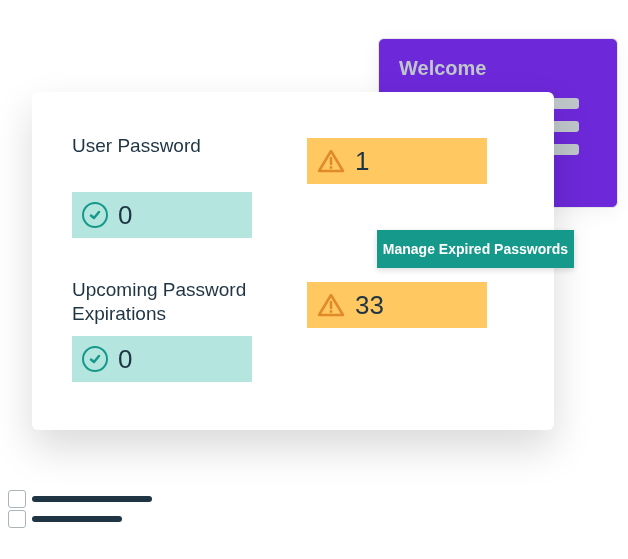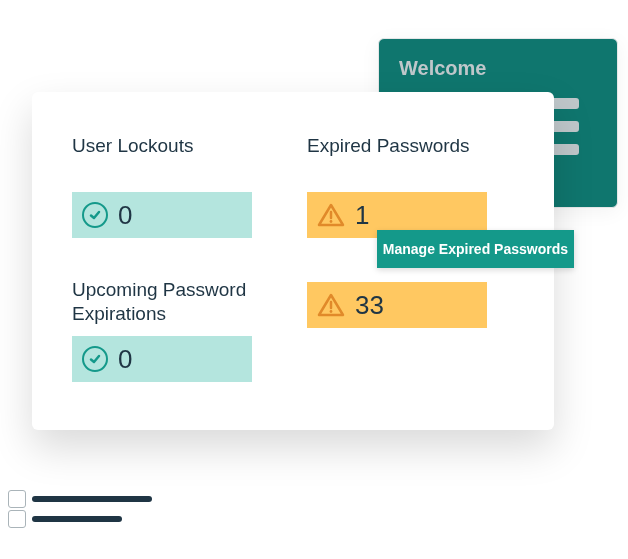--- a/index.html
+++ b/index.html
@@ -9,21 +9,21 @@
       font-family: -apple-system, BlinkMacSystemFont, 'Segoe UI', Arial, sans-serif;
       position: relative;
       background: #fff;
     }
     .back-card {
       position: absolute;
       top: 38px;
       right: 10px;
       width: 240px;
       height: 170px;
-      background: #0f766e;
+      background: #6d28d9;
       border: 1px solid #e5e7e8;
       border-radius: 6px;
       padding: 18px 20px;
       box-shadow: 0 4px 20px rgba(0,0,0,0.05);
     }
     .welcome-text {
       font-size: 20px;
       font-weight: 700;
       color: #bfc7ca;
       margin-bottom: 18px;
@@ -149,33 +149,32 @@
     <div class="grey-bar"></div>
     <div class="grey-bar"></div>
     <div class="grey-bar"></div>
   </div>
 </div>
 
 <div class="front-card">
   <div class="grid">
 
     <div>
-      <div class="tile-label">User Lockouts</div>
+      <div class="tile-label">User Password</div>
       <div class="tile-block ok">
         <span class="icon-circle">
           <svg width="14" height="14" viewBox="0 0 14 14" fill="none">
               <path d="M3 7.5 L6 10 L11 4" stroke-width="2.5" stroke-linecap="round" stroke-linejoin="round"></path>
             </svg>
         </span>
         <span class="tile-value">0</span>
       </div>
     </div>
 
     <div class="right-col">
-      <div class="tile-label">Expired Passwords</div>
       <div class="tile-block warn">
         <svg class="icon-triangle" viewBox="0 0 28 24" fill="none">
           <path d="M14 2 L26 22 L2 22 Z" stroke="#e18a2a" stroke-width="2.5" stroke-linejoin="round" fill="none"></path>
           <line x1="14" y1="9" x2="14" y2="15" stroke="#e18a2a" stroke-width="2.5" stroke-linecap="round"></line>
           <circle cx="14" cy="18.5" r="1.4" fill="#e18a2a"></circle>
         </svg>
         <span class="tile-value">1</span>
       </div>
       <button class="action-btn">Manage Expired Passwords</button>
     </div>

